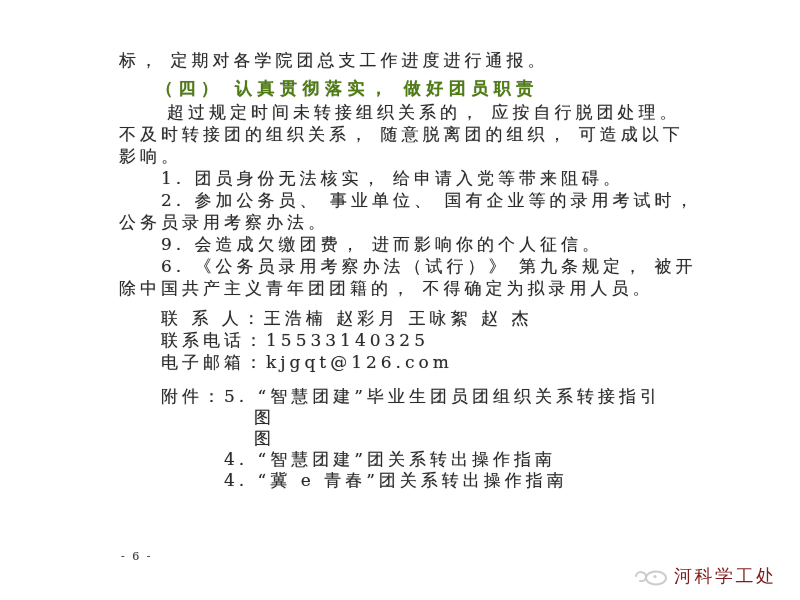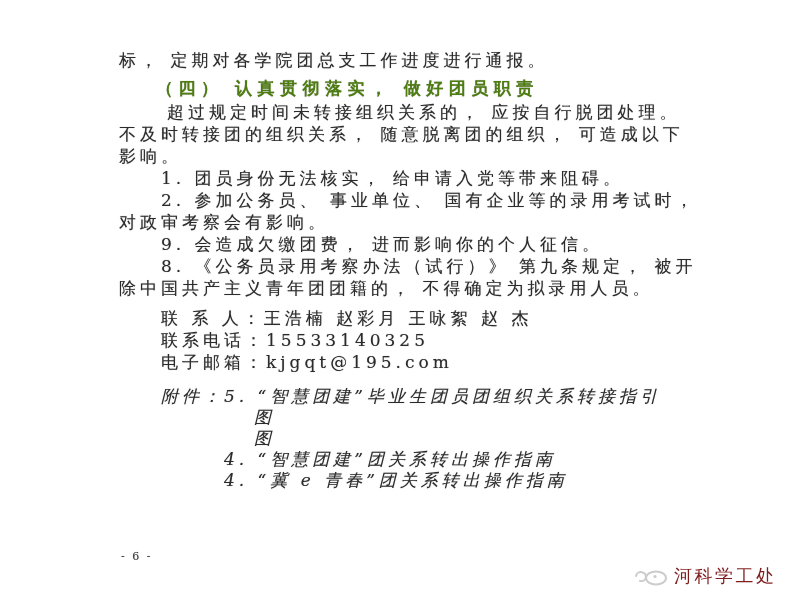--- a/index.html
+++ b/index.html
@@ -22,21 +22,21 @@
     font-weight:bold;
     padding-left:37px;
     margin-top:6px; margin-bottom:2px;
     letter-spacing:5.5px;
     color:#4d7c0f;
   }
   .ind { padding-left:48px; }
   .ind-item { padding-left:42px; }
   .contacts { margin:8px 0 0 42px; }
   .attach { margin:13px 0 0 42px; display:flex; }
-  .attach .ln { height:21px; line-height:21px;font-style:italic; }
+  .attach .ln { height:21px; line-height:21px; }
   .attach-label { flex:0 0 auto; }
   .cont { padding-left:30px; }
   .pagenum {
     position:absolute; left:121px; top:550px;
     font-size:11px; letter-spacing:2px; color:#3a3a3a;
     text-shadow:0 0 1px rgba(80,80,80,0.4);
   }
   .watermark {
     position:absolute; left:633px; top:564px;
     display:flex; align-items:center; gap:5px;
@@ -48,29 +48,29 @@
 <body>
 
 <div class="doc">
   <div class="ln">标， 定期对各学院团总支工作进度进行通报。</div>
   <div class="ln head">（四） 认真贯彻落实， 做好团员职责</div>
   <div class="ln ind">超过规定时间未转接组织关系的， 应按自行脱团处理。</div>
   <div class="ln">不及时转接团的组织关系， 随意脱离团的组织， 可造成以下</div>
   <div class="ln">影响。</div>
   <div class="ln ind-item">1. 团员身份无法核实， 给申请入党等带来阻碍。</div>
   <div class="ln ind-item">2. 参加公务员、 事业单位、 国有企业等的录用考试时，</div>
-  <div class="ln">对政审考察会有影响。</div>
+  <div class="ln">公务员录用考察办法。</div>
   <div class="ln ind-item">9. 会造成欠缴团费， 进而影响你的个人征信。</div>
-  <div class="ln ind-item">8. 《公务员录用考察办法（试行）》 第九条规定， 被开</div>
+  <div class="ln ind-item">6. 《公务员录用考察办法（试行）》 第九条规定， 被开</div>
   <div class="ln">除中国共产主义青年团团籍的， 不得确定为拟录用人员。</div>
 
   <div class="contacts">
     <div class="ln">联 系 人：王浩楠  赵彩月  王咏絮  赵  杰</div>
     <div class="ln">联系电话：15533140325</div>
-    <div class="ln">电子邮箱：kjgqt@195.com</div>
+    <div class="ln">电子邮箱：kjgqt@126.com</div>
   </div>
 
   <div class="attach">
     <div class="ln attach-label">附件：</div>
     <div class="attach-items">
       <div class="ln">5. “智慧团建”毕业生团员团组织关系转接指引</div>
       <div class="ln cont">图</div>
       <div class="ln cont">图</div>
       <div class="ln">4. “智慧团建”团关系转出操作指南</div>
       <div class="ln">4. “冀 e 青春”团关系转出操作指南</div>

